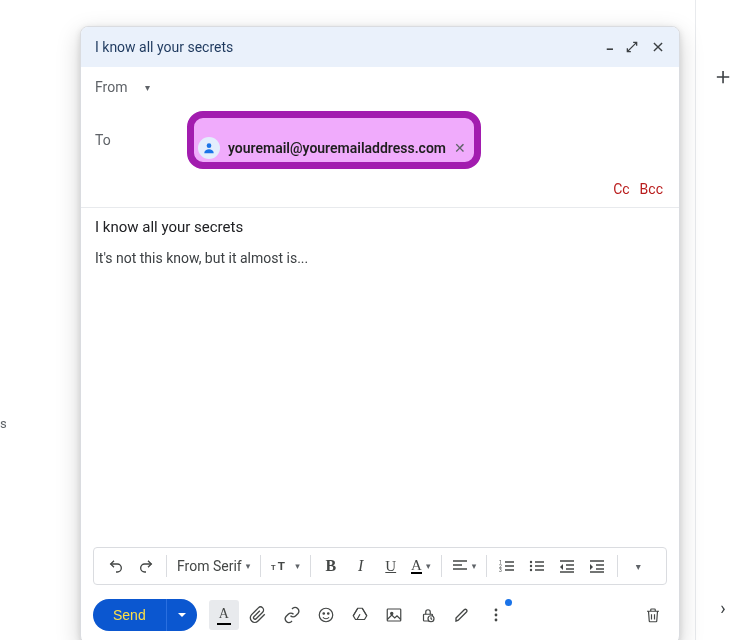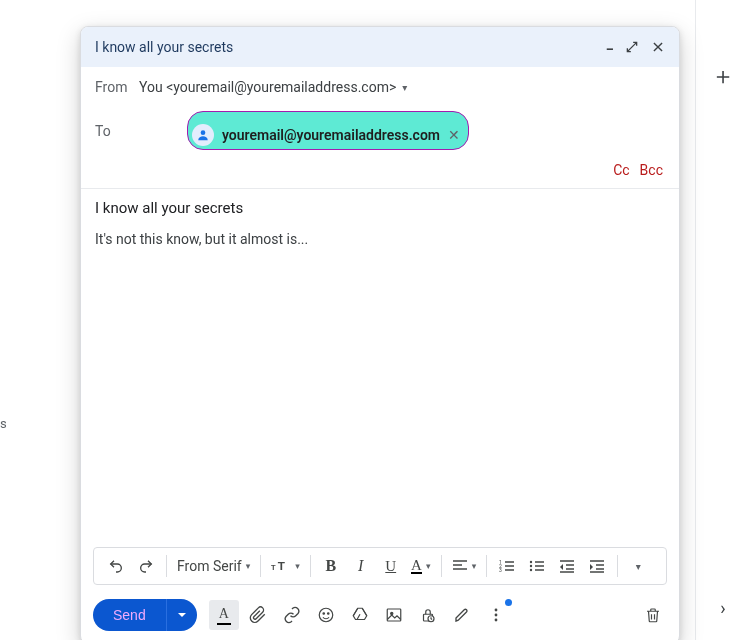--- a/index.html
+++ b/index.html
@@ -85,24 +85,24 @@
   .field-row.from { padding-top: 12px; }
   .field-row .label { width: 44px; }
   .field-row.from .value { color: #3c4043; }
   .from-caret { margin-left: 6px; }
 
   .to-row { align-items: center; gap: 48px; }
   .chip {
     display: inline-flex;
     align-items: center;
     gap: 8px;
-    background: #5eead4;
-    border: 1px solid #a21caf;
+    background: #f0abfc;
+    border: 7px solid #a21caf;
     border-radius: 16px;
-    padding: 12px 8px 3px 4px;
+    padding: 19px 8px 3px 4px;
     color: #1f1f1f;
     font-weight: 600;
     font-size: 14px;
   }
   .chip .avatar {
     width: 22px; height: 22px;
     border-radius: 50%;
     background: #e3edfd;
     display: flex; align-items:center; justify-content:center;
     color: #1a73e8;
@@ -167,21 +167,21 @@
     padding: 6px 12px 12px;
     gap: 4px;
   }
   .send-group {
     display: flex;
     align-items: stretch;
     margin-right: 8px;
   }
   .send-btn {
     background: #0b57d0;
-    color: #f0abfc;
+    color: #fde047;
     font-weight: 500;
     font-size: 14px;
     border: none;
     padding: 8px 20px;
     border-radius: 18px 0 0 18px;
     cursor: pointer;
   }
   .send-more {
     background: #0b57d0;
     color: #fff;
@@ -239,21 +239,20 @@
       <span>
         <svg width="14" height="14" viewBox="0 0 24 24" stroke="#3c4043" stroke-width="2.4">
             <path d="M5 5l14 14M19 5L5 19"></path>
           </svg>
       </span>
     </span>
   </div>
 
   <div class="field-row from">
     <span class="label">From</span>
-    <span class="value">You &lt;youremail@youremailaddress.com&gt;</span>
     <span class="from-caret" style="font-size:10px;color:#5f6368;">▾</span>
   </div>
 
   <div class="field-row to-row">
     <span class="label">To</span>
     <span class="chip">
       <span class="avatar">
         <svg width="14" height="14" viewBox="0 0 24 24" fill="#1a73e8">
             <circle cx="12" cy="8" r="4"></circle>
             <path d="M4 20c0-4 4-6 8-6s8 2 8 6v1H4z"></path>

